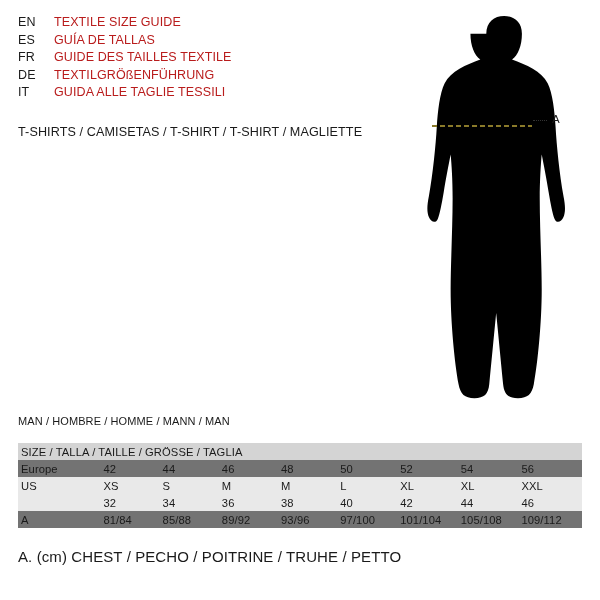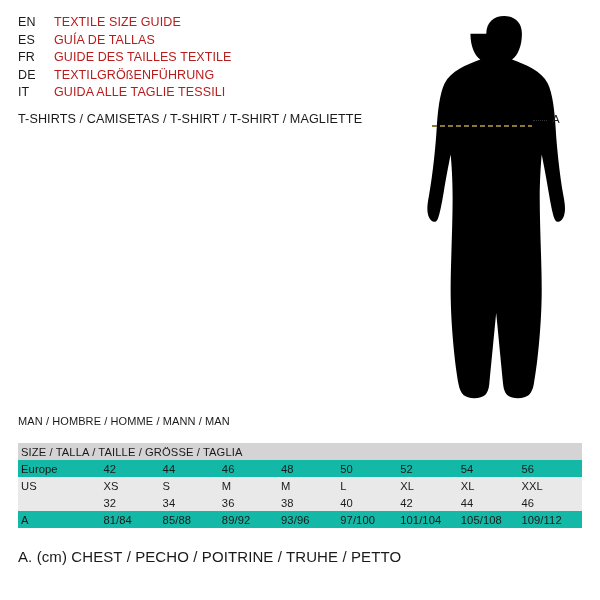--- a/index.html
+++ b/index.html
@@ -51,20 +51,21 @@
     left: 18px;
     top: 110px;
     width: 400px;
   }
   .garment-line {
     font-size: 12.6px;
     line-height: 19px;
     letter-spacing: 0.1px;
     color: #1a1a1a;
     white-space: nowrap;
+    margin-top: 13px;
   }
 
   
   .figure-wrap {
     position: absolute;
     left: 400px;
     top: 10px;
     width: 200px;
     height: 400px;
   }
@@ -114,21 +115,21 @@
   }
   .row-head td {
     background: #d4d4d4;
     font-size: 11.2px;
     height: 18px;
   }
   .row-alt td {
     background: #e9e9e9;
   }
   .row-plain td {
-    background: #14b8a6;
+    background: #737373;
     margin-left: 16px;
   }
   .c-label {
     width: 88px;
     padding-left: 3px !important;
     text-align: left;
   }
   .c-val {
     width: 63px;
     text-align: left;

